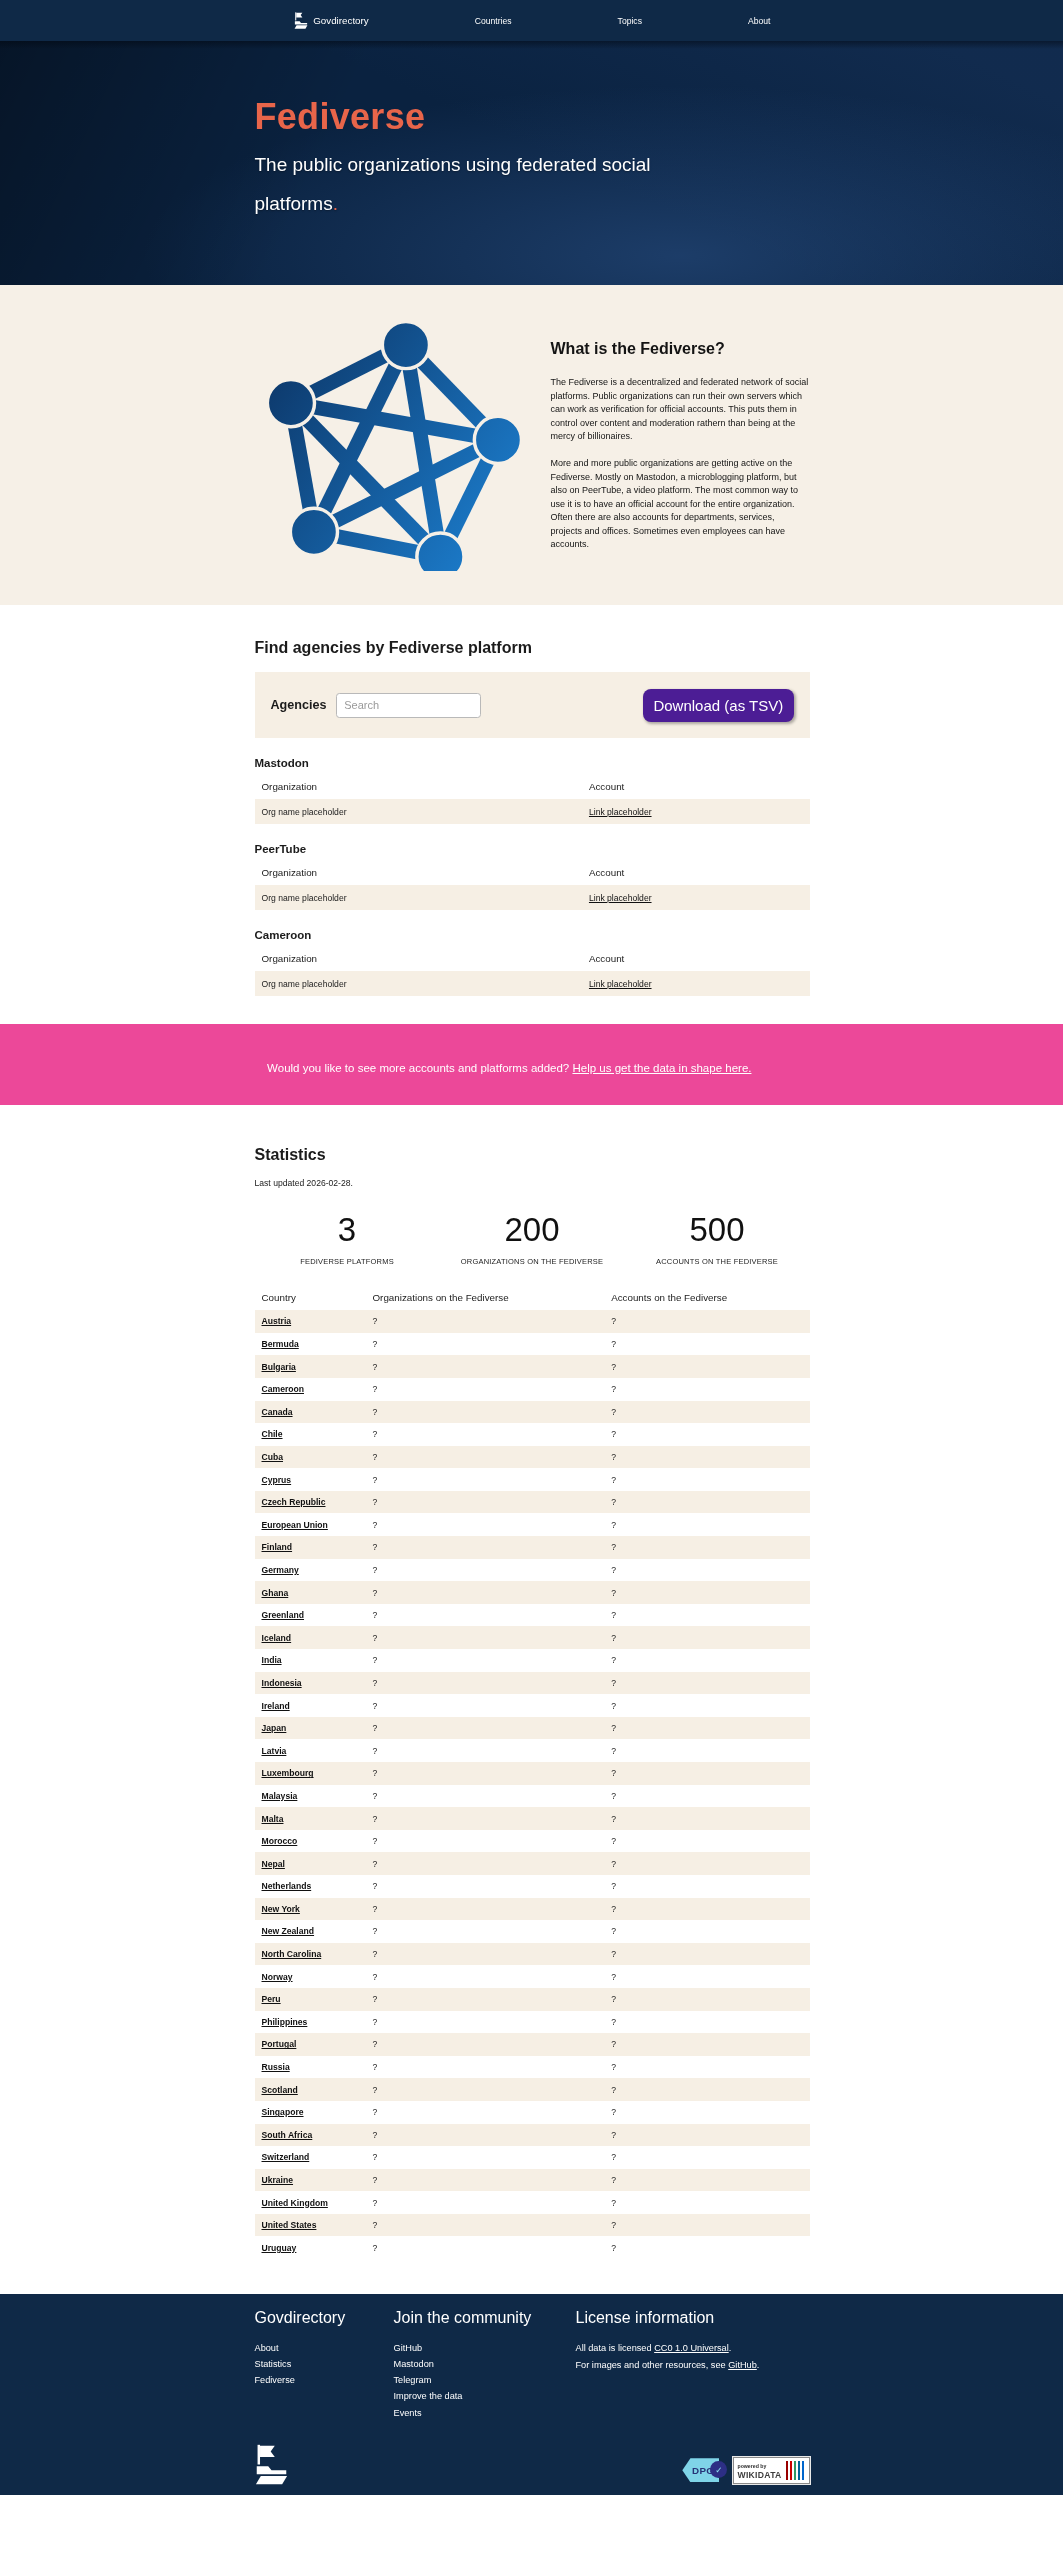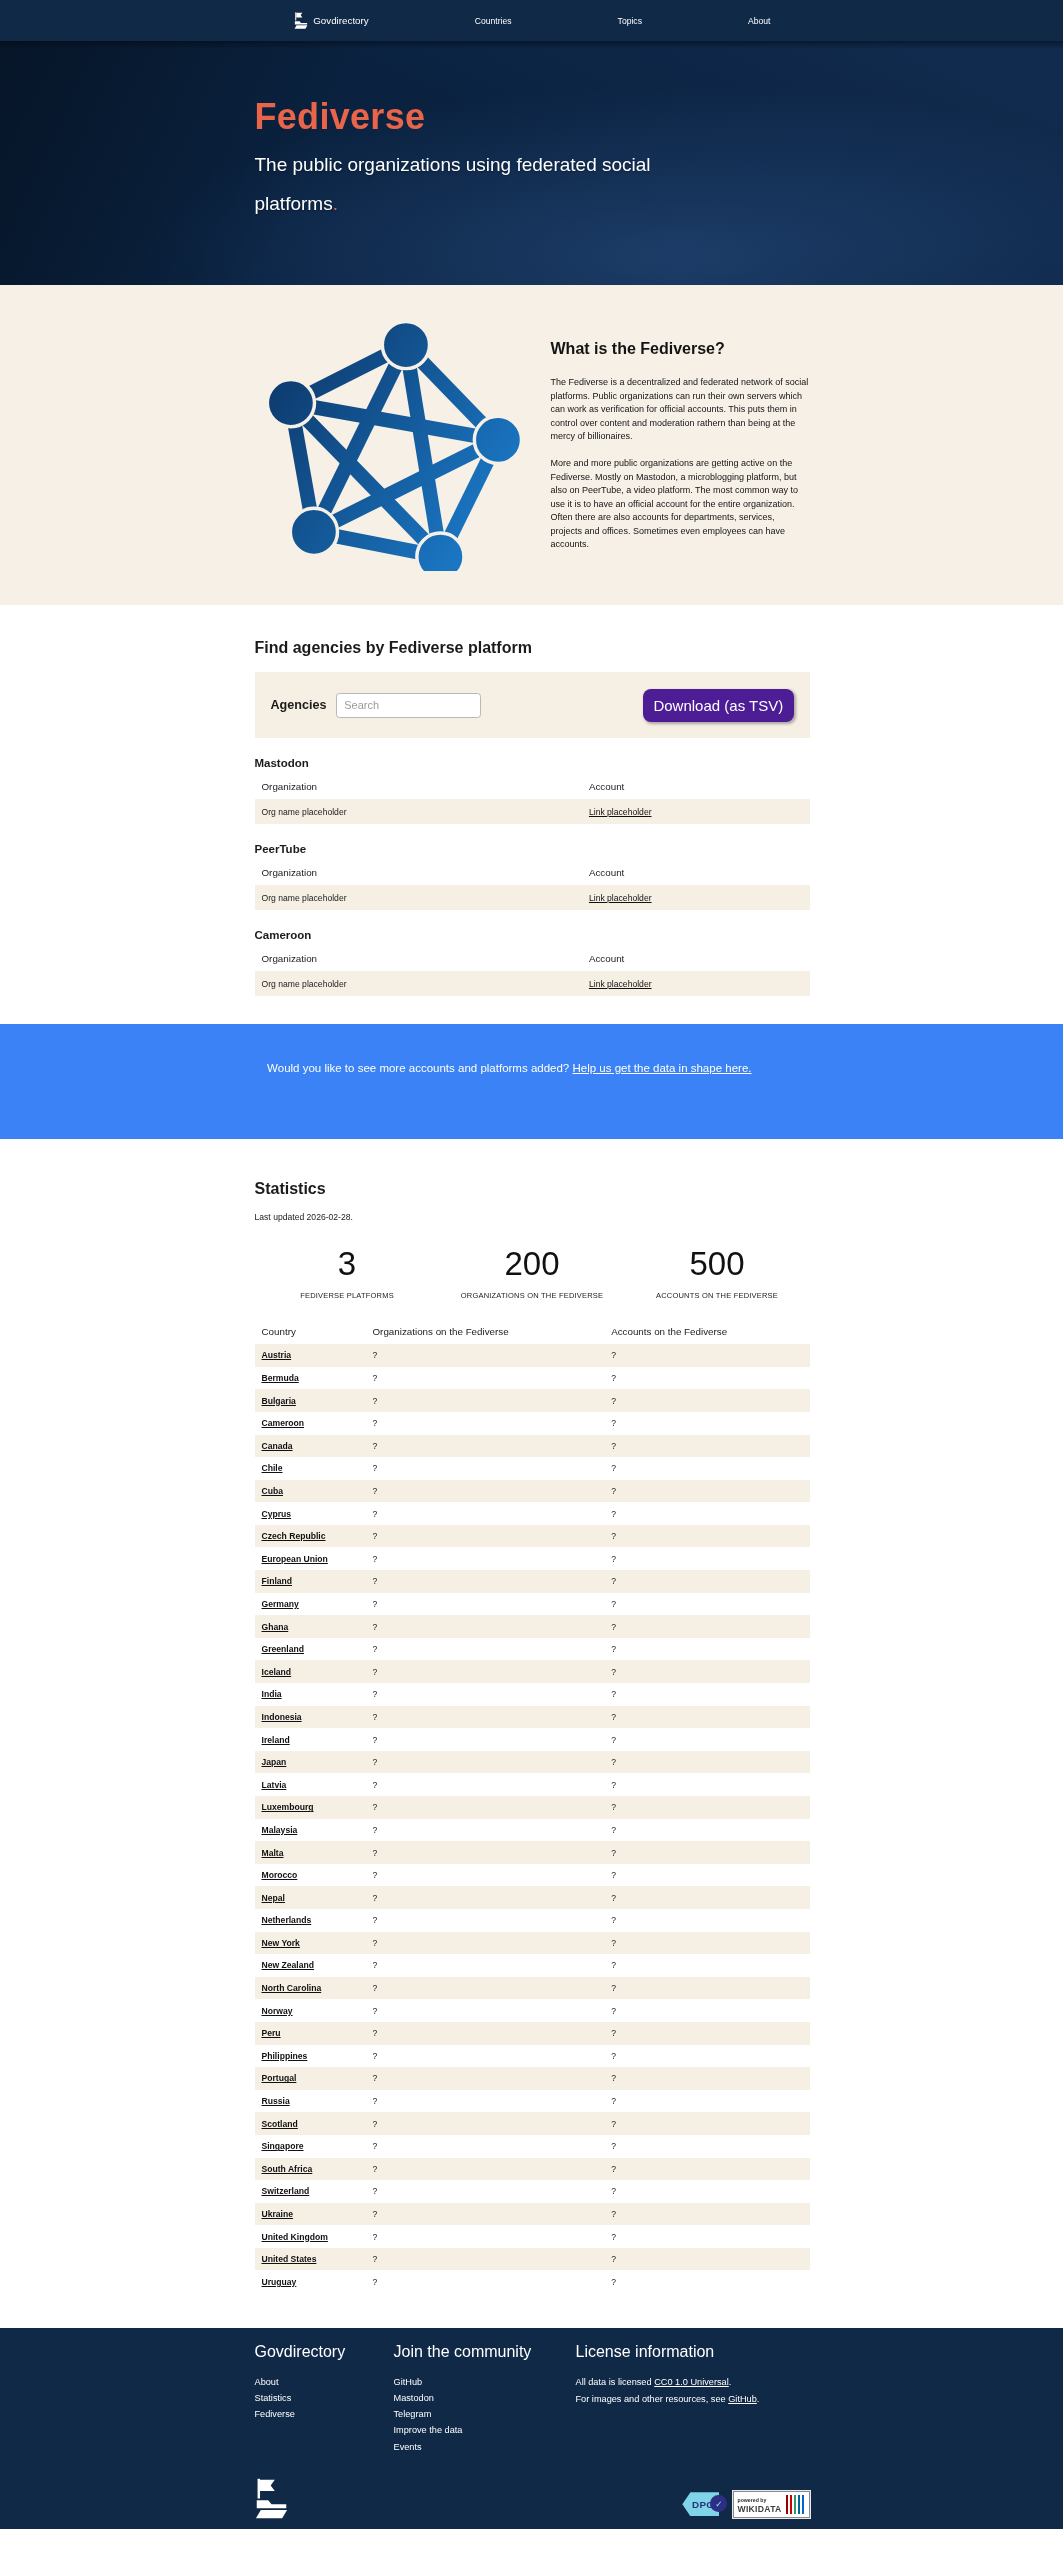--- a/index.html
+++ b/index.html
@@ -54,21 +54,21 @@
 
   .platform-title { font-size:11.5px; font-weight:bold; margin:18.4px 0 3.4px; }
   table { width:100%; border-collapse:collapse; }
   th { text-align:left; font-weight:normal; font-size:9.8px; color:#222; padding:8.6px 7px 7.5px; }
   td { font-size:8.6px; padding:7.5px 7px; }
   .platform-table tbody tr { background:#f6efe4; }
   .platform-table th:first-child, .platform-table td:first-child { width:59%; }
   .cell-link { color:#111; text-decoration:underline; }
 
   
-  .banner { background:#3b82f6; padding:33px 0 58px; }
+  .banner { background:#ec4899; padding:33px 0 24px; }
   .banner p { margin:0; padding-left:12.6px; max-width:524px; color:#fff; font-size:11.5px; line-height:2.05; }
   .banner a { color:#fff; text-decoration:underline; }
 
   
   .stats { padding:41px 0 23px; }
   .updated { font-size:8.6px; margin:14px 0 0; }
   .stat-cards { display:flex; margin:24px 0 17px; text-align:center; }
   .stat-card { flex:1; }
   .stat-value { font-size:33px; color:#111; line-height:1.1; }
   .stat-label { font-size:7.5px; color:#222; margin-top:9.2px; letter-spacing:0.2px; }

